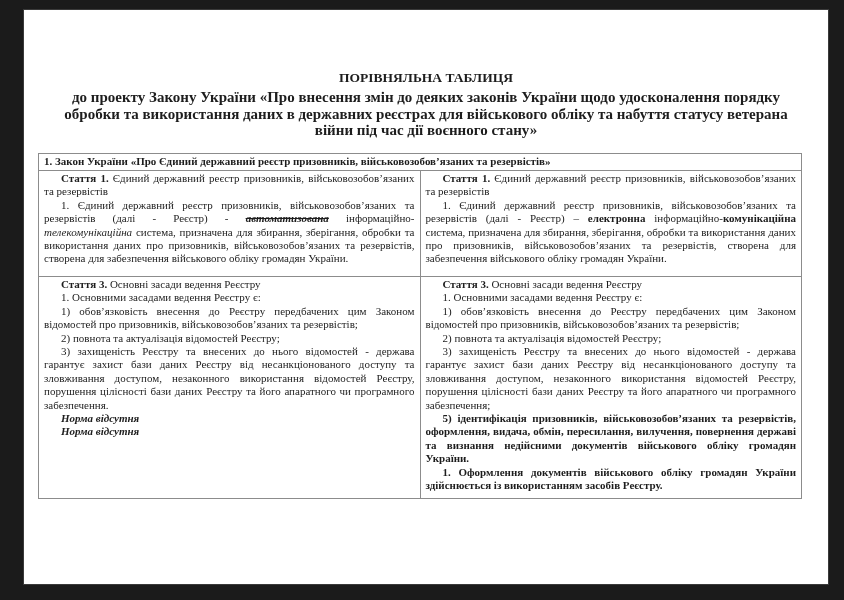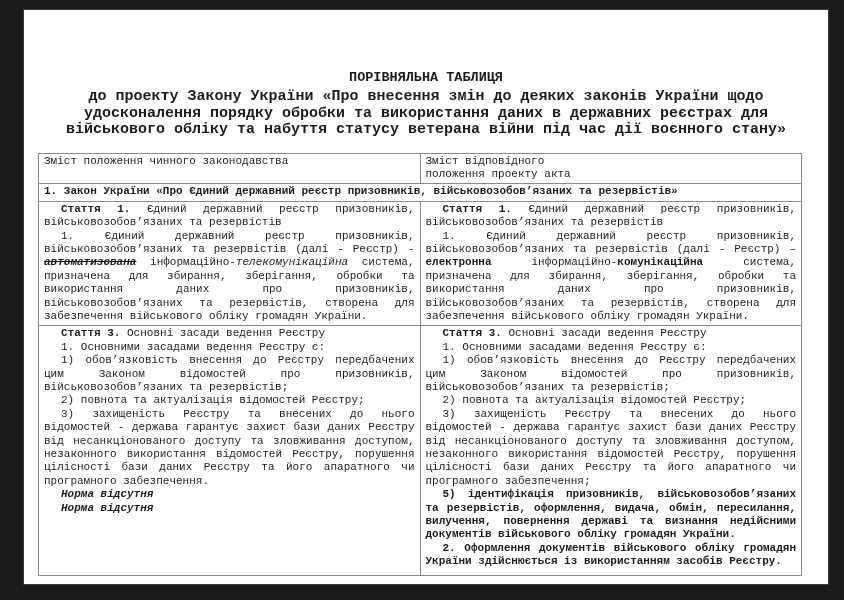--- a/index.html
+++ b/index.html
@@ -10,21 +10,20 @@
   body{
     width:844px;height:600px;overflow:hidden;position:relative;
     background:var(--bg);
     font-family:"Liberation Serif", serif;
     -webkit-font-smoothing:antialiased;
   }
   .paper{
     position:absolute;left:24px;top:10px;width:804px;height:574px;
     background:var(--paper);color:var(--ink);
     box-shadow:0 0 0 1px #3a3a3a;
-    font-family:Liberation Mono, monospace;
   }
   .title-block{
     padding-top:60px;text-align:center;font-weight:bold;
   }
   .doc-title{
     font-size:13.5px;line-height:16px;margin:0 0 3px 0;
   }
   .doc-subtitle{
     font-size:15px;line-height:16.5px;margin:0 auto;width:740px;
   }
@@ -66,27 +65,20 @@
     <h1 class="doc-title">ПОРІВНЯЛЬНА ТАБЛИЦЯ</h1>
     <div class="doc-subtitle">до проекту Закону України «Про внесення змін до деяких законів України щодо удосконалення порядку обробки та використання даних в державних реєстрах для військового обліку та набуття статусу ветерана війни під час дії воєнного стану»</div>
   </div>
 
   <table class="cmp">
     <colgroup>
       <col style="width:50%">
         <col style="width:50%">
     </colgroup>
     <tbody>
-      <tr>
-        <td class="colhead">Зміст положення чинного законодавства</td>
-        <td class="colhead">
-          <div>Зміст відповідного</div>
-          <div>положення проекту акта</div>
-        </td>
-      </tr>
 
       <tr>
         <td class="section" colspan="2">1. Закон України «Про Єдиний державний реєстр призовників, військовозобов’язаних та резервістів»</td>
       </tr>
 
       <tr class="row-art1">
         <td>
           <p class="par"><span class="b">Стаття 1.</span><span> Єдиний державний реєстр призовників, військовозобов’язаних та резервістів</span></p>
           <p class="par"><span>1. Єдиний державний реєстр призовників, військовозобов’язаних та резервістів (далі - Реєстр) - </span><span class="strike">автоматизована</span><span> інформаційно-</span><span class="i">телекомунікаційна</span><span> система, призначена для збирання, зберігання, обробки та використання даних про призовників, військовозобов’язаних та резервістів, створена для забезпечення військового обліку громадян України.</span></p>
         </td>
@@ -106,19 +98,19 @@
           <p class="par norma">Норма відсутня</p>
           <p class="par norma norma-gap">Норма відсутня</p>
         </td>
         <td>
           <p class="par"><span class="b">Стаття 3.</span><span> Основні засади ведення Реєстру</span></p>
           <p class="par">1. Основними засадами ведення Реєстру є:</p>
           <p class="par">1) обов’язковість внесення до Реєстру передбачених цим Законом відомостей про призовників, військовозобов’язаних та резервістів;</p>
           <p class="par">2) повнота та актуалізація відомостей Реєстру;</p>
           <p class="par">3) захищеність Реєстру та внесених до нього відомостей - держава гарантує захист бази даних Реєстру від несанкціонованого доступу та зловживання доступом, незаконного використання відомостей Реєстру, порушення цілісності бази даних Реєстру та його апаратного чи програмного забезпечення;</p>
           <p class="par bold-par">5) ідентифікація призовників, військовозобов’язаних та резервістів, оформлення, видача, обмін, пересилання, вилучення, повернення державі та визнання недійсними документів військового обліку громадян України.</p>
-          <p class="par bold-par">2. Оформлення документів військового обліку громадян України здійснюється із використанням засобів Реєстру.</p>
+          <p class="par bold-par">1. Оформлення документів військового обліку громадян України здійснюється із використанням засобів Реєстру.</p>
         </td>
       </tr>
     </tbody>
   </table>
 
 </div>
 
 </body></html>

